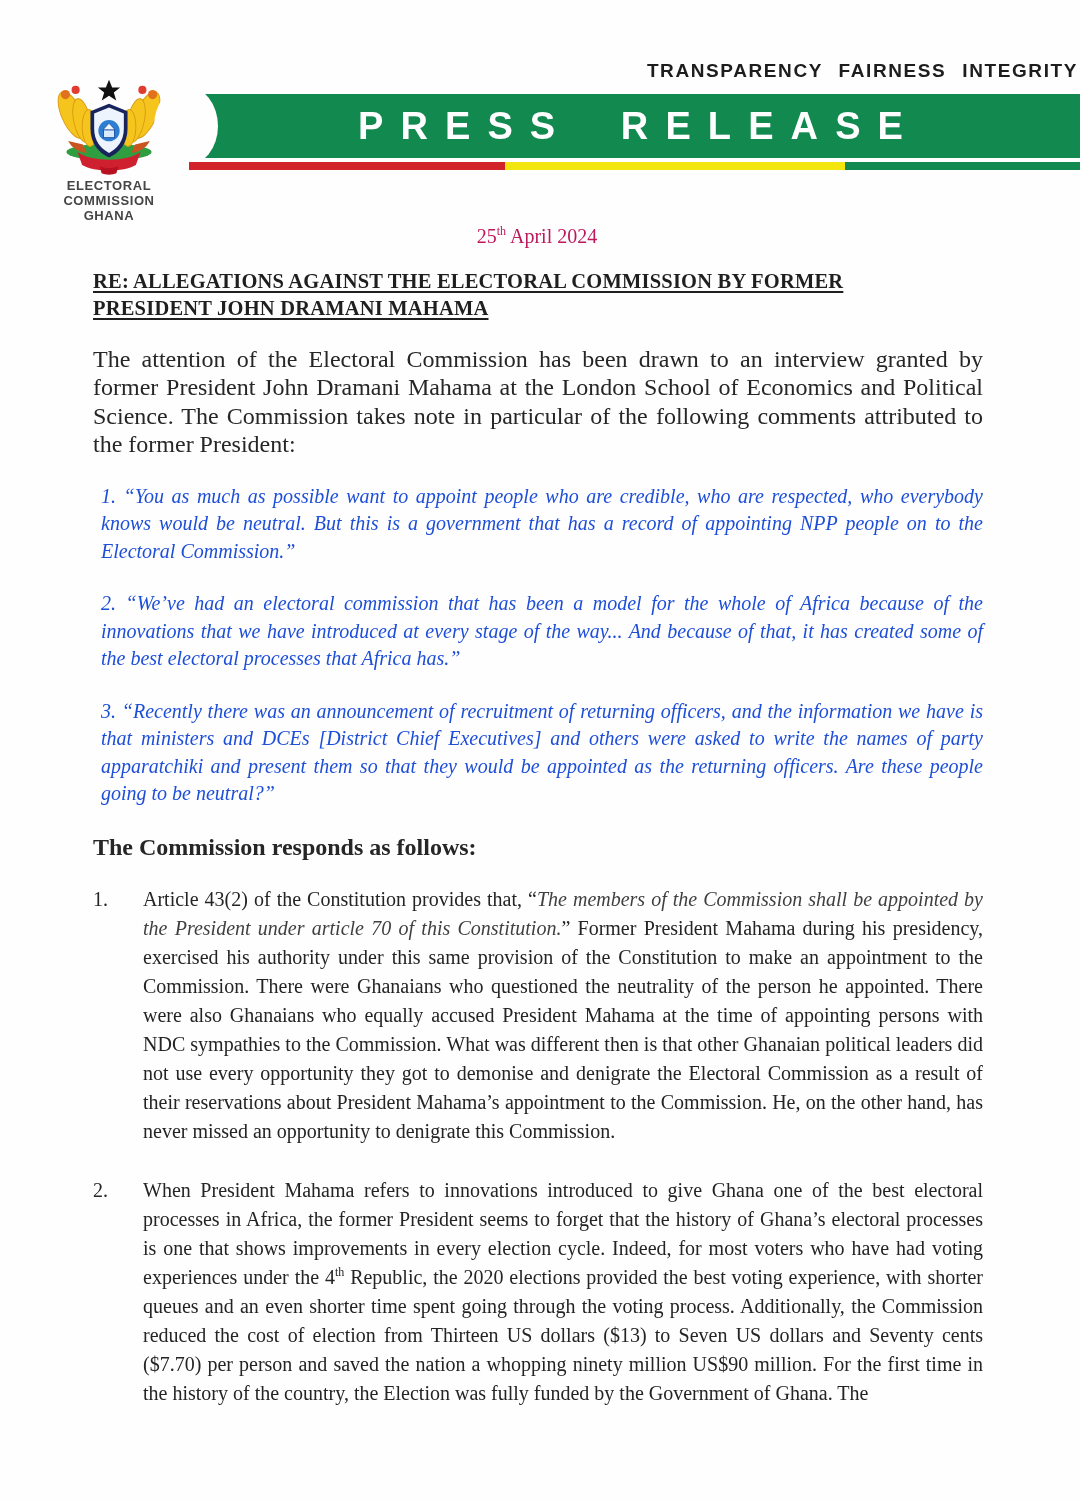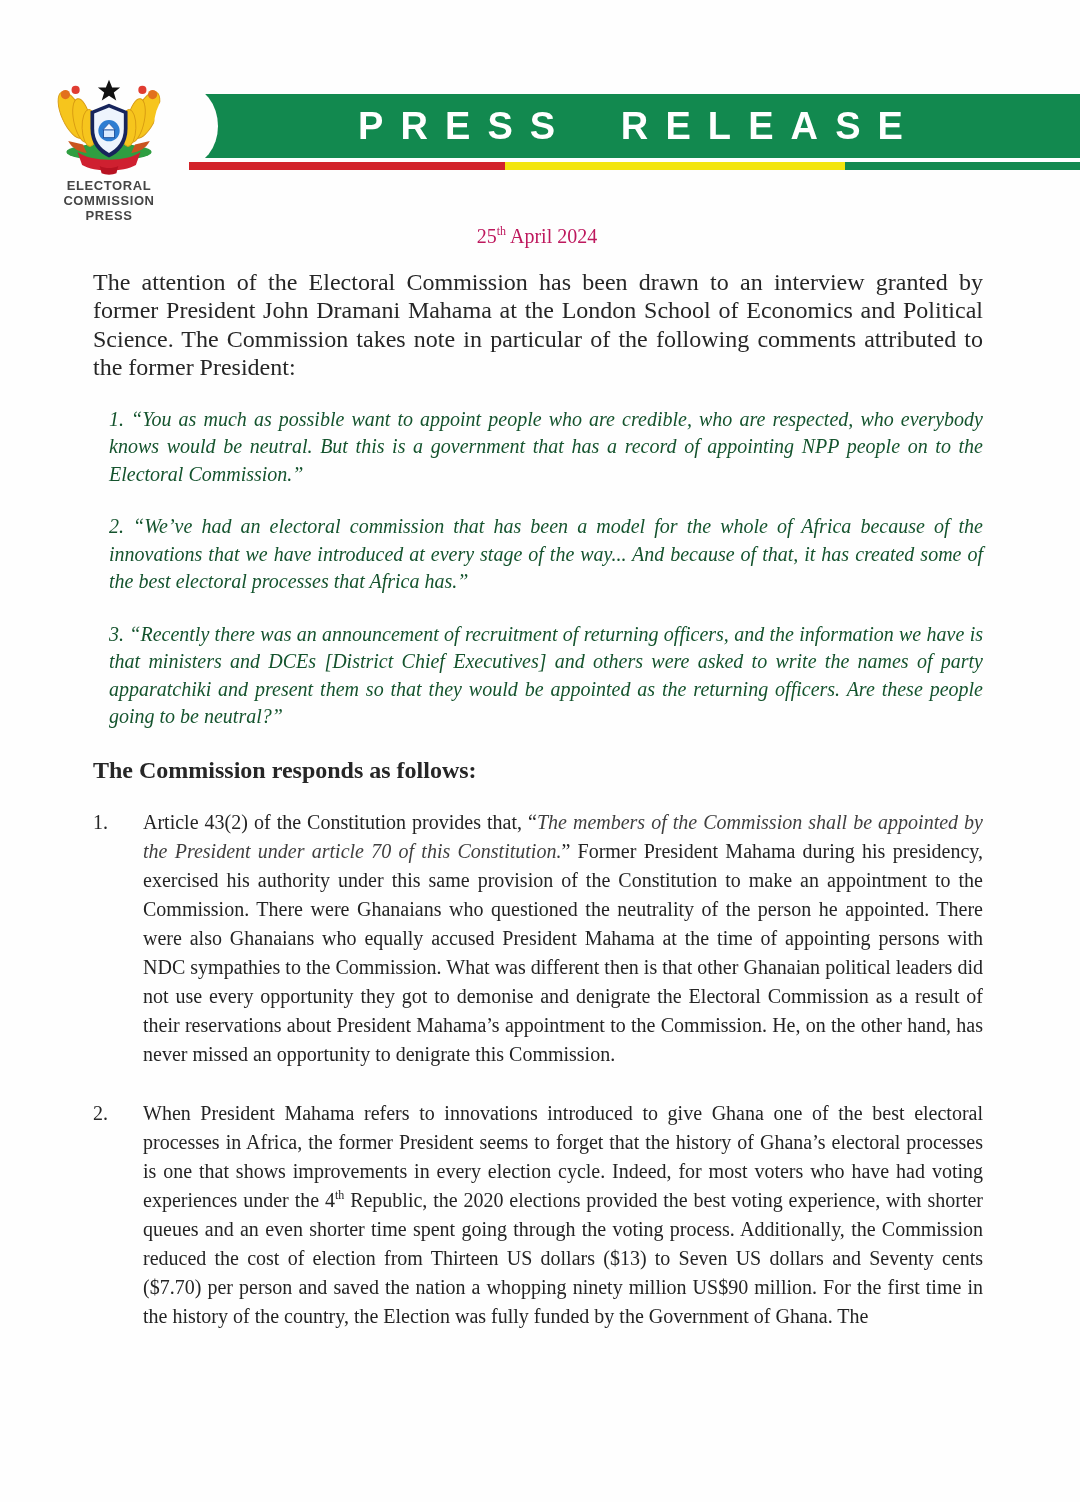--- a/index.html
+++ b/index.html
@@ -68,21 +68,21 @@
     display: block; width: fit-content;
     text-decoration: underline; text-decoration-thickness: 2px; text-underline-offset: 3px;
   }
 
   p.body-par {
     font-size: 24px; line-height: 28.5px; text-align: justify;
     margin: 8px 0 24px 0;
   }
   p.quote-par {
     font-size: 20px; line-height: 27.5px; text-align: justify;
-    font-style: italic; color: #14532d; margin: 0 0 25px 16px;
+    font-style: italic; color: #1d4ed8; margin: 0 0 25px 8px;
   }
   p.quote-par .q-num { font-style: italic; }
   .responds { margin: 4px 0 28px 0; font-weight: bold; }
 
   .resp { display: flex; margin: 0 0 30px 0; }
   .resp-num { width: 50px; flex: 0 0 50px; font-size: 20px; line-height: 29px; }
   .resp-text {
     flex: 1; font-size: 20px; line-height: 29px; text-align: justify; color: #242424;
   }
   .resp-text i { color: #3f3f3f; }
@@ -123,34 +123,39 @@
         <path d="M80 30 L100 38 V57 C100 73 91 83 80 88 C69 83 60 73 60 57 V38 Z" fill="#17255c"></path>
         <path d="M80 34 L96 40.5 V57 C96 70 89 78.5 80 83 C71 78.5 64 70 64 57 V40.5 Z" fill="#eef4fd"></path>
         <circle cx="80" cy="59" r="11.5" fill="#2d7dd2"></circle>
         <rect x="74" y="58" width="12" height="8.5" fill="#d8eaff" stroke="#1b4f9c" stroke-width="1"></rect>
         <polygon points="80,51 86.5,58 73.5,58" fill="#f2f7ff" stroke="#1b4f9c" stroke-width="0.8"></polygon>
 
         <path d="M46 82 C60 93 100 93 114 82 L109 96 C95 104 65 104 51 96 Z" fill="#cf2030"></path>
         <path d="M70 97 C76 100 84 100 90 97 L88 105 C84 107 76 107 72 105 Z" fill="#b81222"></path>
       </svg>
       <div class="org-name">ELECTORAL COMMISSION</div>
-      <div class="org-name">PRESS</div>
+      <div class="org-name">GHANA</div>
     </div>
 
+    <div class="tagline">TRANSPARENCY FAIRNESS INTEGRITY</div>
 
     <div class="band">
       <span class="band-text">PRESS RELEASE</span>
     </div>
     <div class="stripe"></div>
   </div>
 
   <div class="content">
 
     <div class="date-line"><span>25</span><sup>th</sup><span> April 2024</span></div>
 
+    <div class="doc-title">
+      <span class="t-line">RE: ALLEGATIONS AGAINST THE ELECTORAL COMMISSION BY FORMER</span>
+      <span class="t-line">PRESIDENT JOHN DRAMANI MAHAMA</span>
+    </div>
 
     <p class="body-par">The attention of the Electoral Commission has been drawn to an interview granted by former President John Dramani Mahama at the London School of Economics and Political Science. The Commission takes note in particular of the following comments attributed to the former President:</p>
 
     <p class="quote-par"><span class="q-num">1.</span> <span>“You as much as possible want to appoint people who are credible, who are respected, who everybody knows would be neutral. But this is a government that has a record of appointing NPP people on to the Electoral Commission.”</span></p>
 
     <p class="quote-par"><span class="q-num">2.</span> <span>“We’ve had an electoral commission that has been a model for the whole of Africa because of the innovations that we have introduced at every stage of the way... And because of that, it has created some of the best electoral processes that Africa has.”</span></p>
 
     <p class="quote-par"><span class="q-num">3.</span> <span>“Recently there was an announcement of recruitment of returning officers, and the information we have is that ministers and DCEs [District Chief Executives] and others were asked to write the names of party apparatchiki and present them so that they would be appointed as the returning officers. Are these people going to be neutral?”</span></p>
 
     <p class="body-par responds">The Commission responds as follows:</p>

